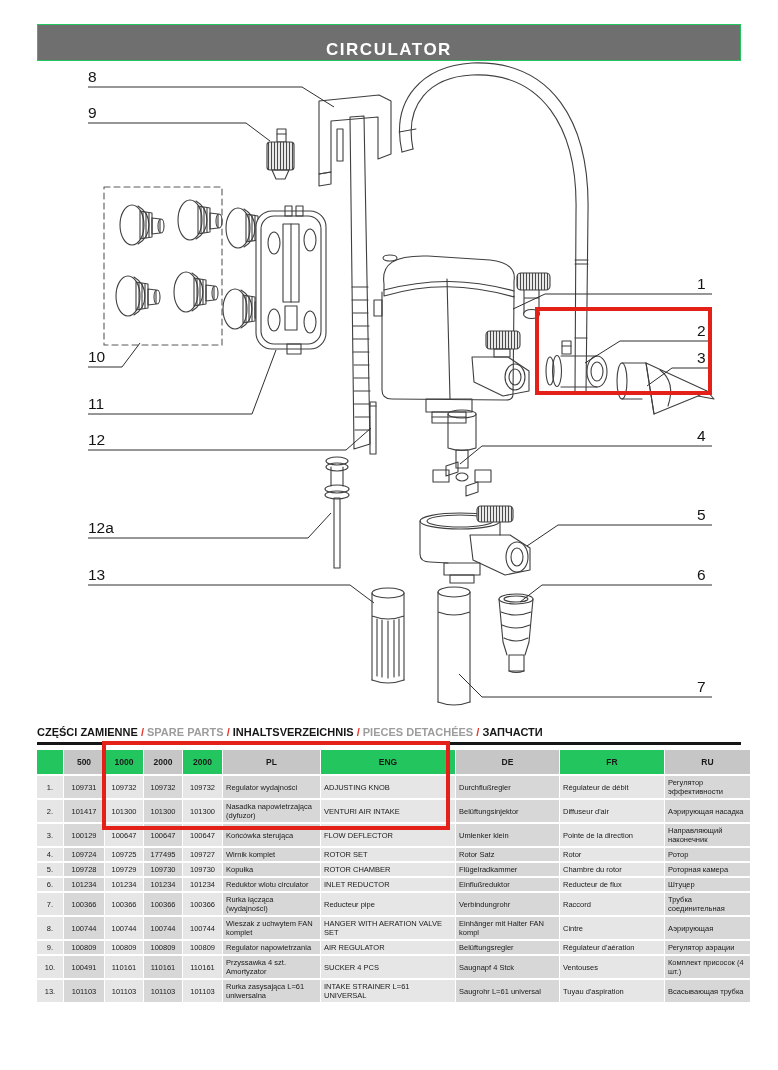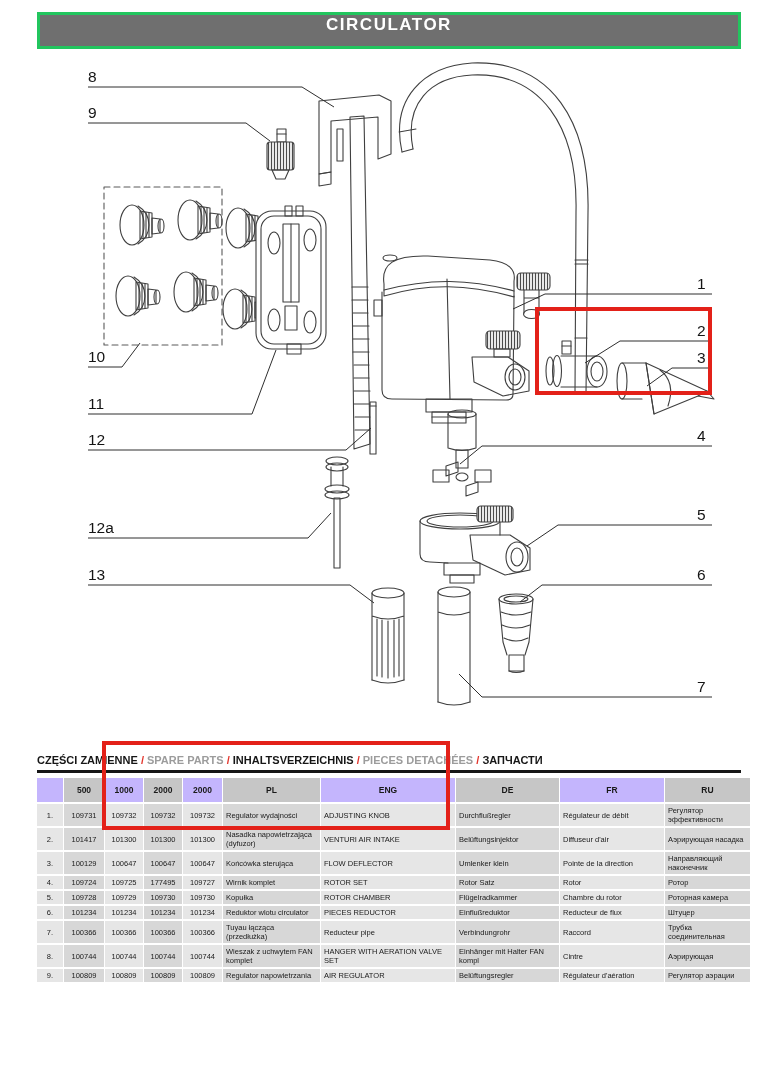--- a/index.html
+++ b/index.html
@@ -1,47 +1,47 @@
 <!DOCTYPE html>
 <html><head>
 <meta charset="utf-8">
 <style>
   html,body{margin:0;padding:0;background:#ffffff;}
   body{width:778px;height:1070px;position:relative;overflow:hidden;
        font-family:"Liberation Sans",sans-serif;color:#1a1a1a;}
   .page{position:absolute;inset:0;}
 
   
-  .title-bar{position:absolute;left:37px;top:12px;width:704px;height:37px;
-    background:#6f6f6f;border:3px solid #22c55e;box-sizing:border-box;
-    display:flex;align-items:flex-start;justify-content:center;}
+  .title-bar{position:absolute;left:37px;top:24px;width:704px;height:37px;
+    background:#6f6f6f;border:1px solid #22c55e;box-sizing:border-box;
+    display:flex;align-items:flex-end;justify-content:center;}
   .title-bar span{color:#ffffff;font-weight:bold;font-size:17px;letter-spacing:1.5px;}
 
   
   svg.diagram{position:absolute;left:0;top:0;width:778px;height:722px;}
   svg text{font-family:"Liberation Sans",sans-serif;font-size:15.5px;fill:#141414;}
 
   
   .hl{position:absolute;border:4px solid #e32119;box-sizing:border-box;pointer-events:none;}
   .hl-diagram{left:535px;top:307px;width:177px;height:88px;}
   .hl-table{left:102px;top:741px;width:348px;height:89px;}
 
   
-  .table-wrap{position:absolute;left:37px;top:754px;width:704px;}
+  .table-wrap{position:absolute;left:37px;top:726px;width:704px;}
   .t-title{font-size:11px;font-weight:bold;padding-bottom:4px;border-bottom:3px solid #161616;
     white-space:nowrap;letter-spacing:0px;}
   .t-title .dark{color:#161616;}
   .t-title .gray{color:#9c9c9c;}
   .t-title .red{color:#e3342b;}
   table.parts{border-collapse:separate;border-spacing:1px 2px;table-layout:fixed;
     width:704px;margin-top:3px;margin-left:-1px;}
   table.parts th{font-size:8.5px;font-weight:bold;text-align:center;height:22px;padding:1px 2px;}
   table.parts td{font-size:7.5px;line-height:9px;padding:2px 3px;vertical-align:middle;
     overflow:hidden;}
-  th.lt{background:#c4b5fd;} th.dk{background:#c6c6c6;}
+  th.lt{background:#22c55e;} th.dk{background:#c6c6c6;}
   td.lt{background:#e6e6e6;} td.dk{background:#d7d7d7;}
   td.num{text-align:center;white-space:nowrap;}
   td.txt{text-align:left;}
 </style>
 </head>
 <body>
 
 <div class="page">
 
   <div class="title-bar">
@@ -337,32 +337,32 @@
             <td class="lt txt">Chambre du rotor</td>
             <td class="dk txt">Роторная камера</td>
           </tr>
           <tr>
             <td class="lt num">6.</td>
             <td class="dk num">101234</td>
             <td class="lt num">101234</td>
             <td class="dk num">101234</td>
             <td class="lt num">101234</td>
             <td class="dk txt">Reduktor wlotu circulator</td>
-            <td class="lt txt">PIECES REDUCTOR</td>
+            <td class="lt txt">INLET REDUCTOR</td>
             <td class="dk txt">Einflußreduktor</td>
             <td class="lt txt">Reducteur de flux</td>
             <td class="dk txt">Штуцер</td>
           </tr>
           <tr>
             <td class="lt num">7.</td>
             <td class="dk num">100366</td>
             <td class="lt num">100366</td>
             <td class="dk num">100366</td>
             <td class="lt num">100366</td>
-            <td class="dk txt">Tuyau łącząca (przedłużka)</td>
+            <td class="dk txt">Rurka łącząca (wydajności)</td>
             <td class="lt txt">Reducteur pipe</td>
             <td class="dk txt">Verbindungrohr</td>
             <td class="lt txt">Raccord</td>
             <td class="dk txt">Трубка соединительная</td>
           </tr>
           <tr>
             <td class="lt num">8.</td>
             <td class="dk num">100744</td>
             <td class="lt num">100744</td>
             <td class="dk num">100744</td>
@@ -378,20 +378,44 @@
             <td class="dk num">100809</td>
             <td class="lt num">100809</td>
             <td class="dk num">100809</td>
             <td class="lt num">100809</td>
             <td class="dk txt">Regulator napowietrzania</td>
             <td class="lt txt">AIR REGULATOR</td>
             <td class="dk txt">Belüftungsregler</td>
             <td class="lt txt">Régulateur d'aération</td>
             <td class="dk txt">Регулятор аэрации</td>
           </tr>
+          <tr>
+            <td class="lt num">10.</td>
+            <td class="dk num">100491</td>
+            <td class="lt num">110161</td>
+            <td class="dk num">110161</td>
+            <td class="lt num">110161</td>
+            <td class="dk txt">Przyssawka 4 szt. Amortyzator</td>
+            <td class="lt txt">SUCKER 4 PCS</td>
+            <td class="dk txt">Saugnapf 4 Stck</td>
+            <td class="lt txt">Ventouses</td>
+            <td class="dk txt">Комплект присосок (4 шт.)</td>
+          </tr>
+          <tr>
+            <td class="lt num">13.</td>
+            <td class="dk num">101103</td>
+            <td class="lt num">101103</td>
+            <td class="dk num">101103</td>
+            <td class="lt num">101103</td>
+            <td class="dk txt">Rurka zasysająca L=61 uniwersalna</td>
+            <td class="lt txt">INTAKE STRAINER L=61 UNIVERSAL</td>
+            <td class="dk txt">Saugrohr L=61 universal</td>
+            <td class="lt txt">Tuyau d'aspiration</td>
+            <td class="dk txt">Всасывающая трубка</td>
+          </tr>
         </tbody>
     </table>
   </div>
 
   <div class="hl hl-diagram"></div>
   <div class="hl hl-table"></div>
 
 </div>
 
 </body></html>

